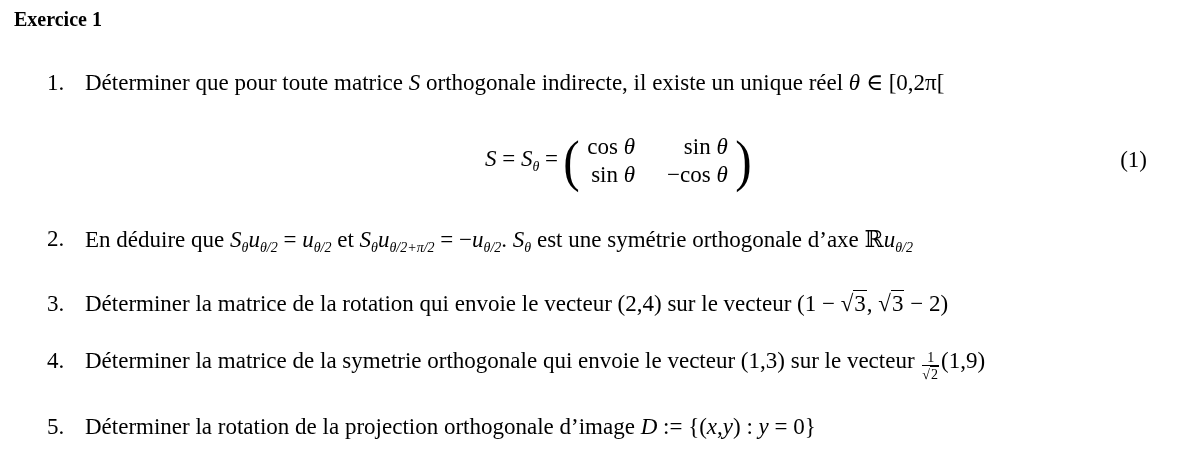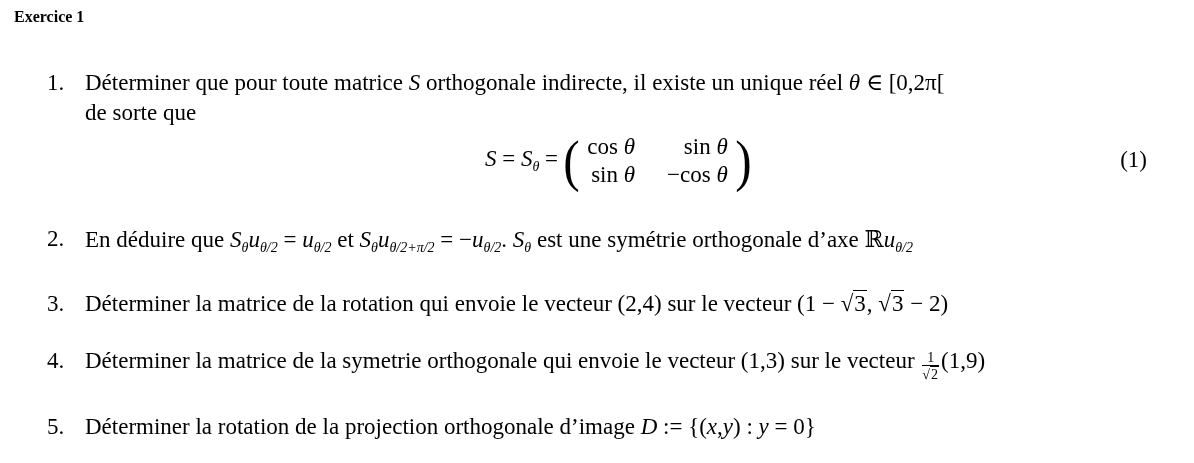--- a/index.html
+++ b/index.html
@@ -2,21 +2,21 @@
 <html><head>
 <meta charset="utf-8">
 <style>
   html,body{margin:0;padding:0;}
   body{
     width:1194px;height:463px;background:#ffffff;color:#000000;
     font-family:"Liberation Serif","DejaVu Serif",serif;
     font-size:23px;
   }
   .page{position:relative;width:1194px;height:463px;overflow:hidden;background:#fff;}
-  .title{position:absolute;left:14px;top:8px;font-weight:700;font-size:16px;font-family:Liberation Serif, serif;}
+  .title{position:absolute;left:14px;top:8px;font-weight:700;font-size:20px;font-family:Liberation Serif, serif;}
   .item{position:absolute;left:47px;right:14px;display:flex;line-height:30px;}
   .num{flex:0 0 38px;}
   .body{flex:1;}
   .line{white-space:nowrap;}
   .it{font-style:italic;}
   .sub{font-size:14px;font-style:italic;vertical-align:-5px;}
   .bbR{font-family:"DejaVu Serif","DejaVu Sans",serif;}
   
   .equation{position:absolute;left:8px;top:126px;width:100%;height:68px;}
   .eq-inner{position:absolute;left:calc(50% + 14px);top:50%;transform:translate(-50%,-50%);
@@ -39,21 +39,20 @@
 <body>
 
 <div class="page">
 
   <div class="title">Exercice 1</div>
 
   <div class="item" style="top:68px">
     <span class="num">1.</span>
     <div class="body">
       <div class="line"><span>Déterminer que pour toute matrice </span><span class="it">S</span><span> orthogonale indirecte, il existe un unique réel </span><span class="it">θ</span><span> ∈ [0,2π[</span></div>
-      <div class="line">de sorte que</div>
     </div>
   </div>
 
   <div class="equation">
     <div class="eq-inner">
         <span class="lhs"><span class="it">S</span><span> = </span><span class="it">S</span><span class="sub">θ</span><span> = </span></span>
         <span class="paren">(</span>
         <span class="matrix">
           <span class="cell"><span>cos </span><span class="it">θ</span></span>
           <span class="cell"><span>sin </span><span class="it">θ</span></span>

